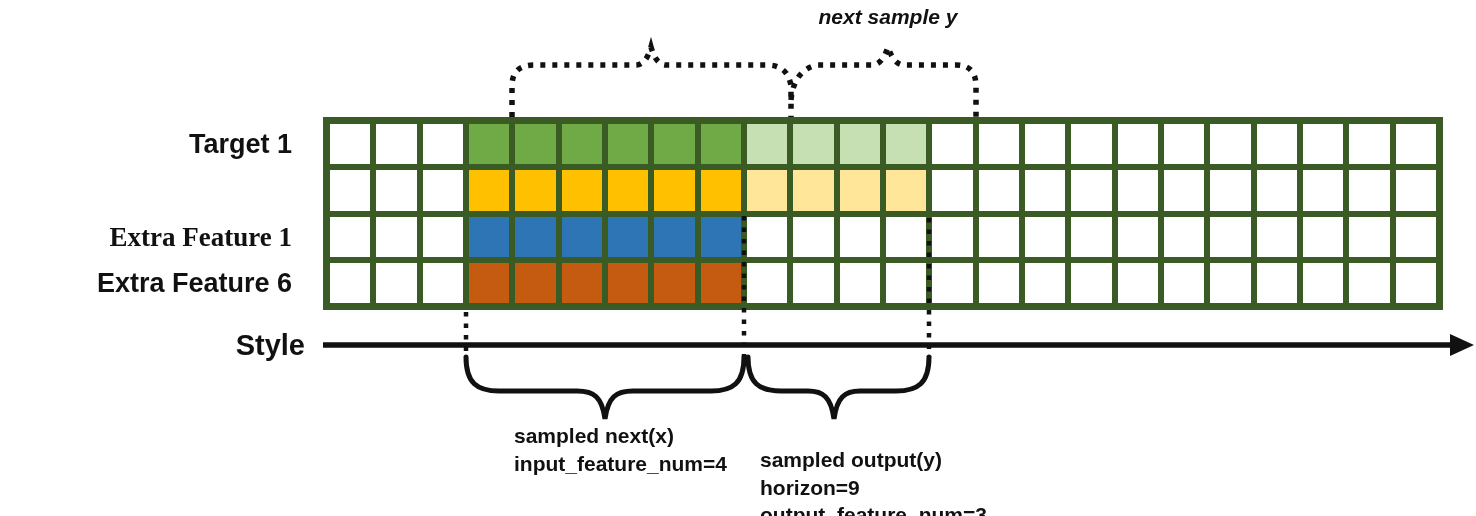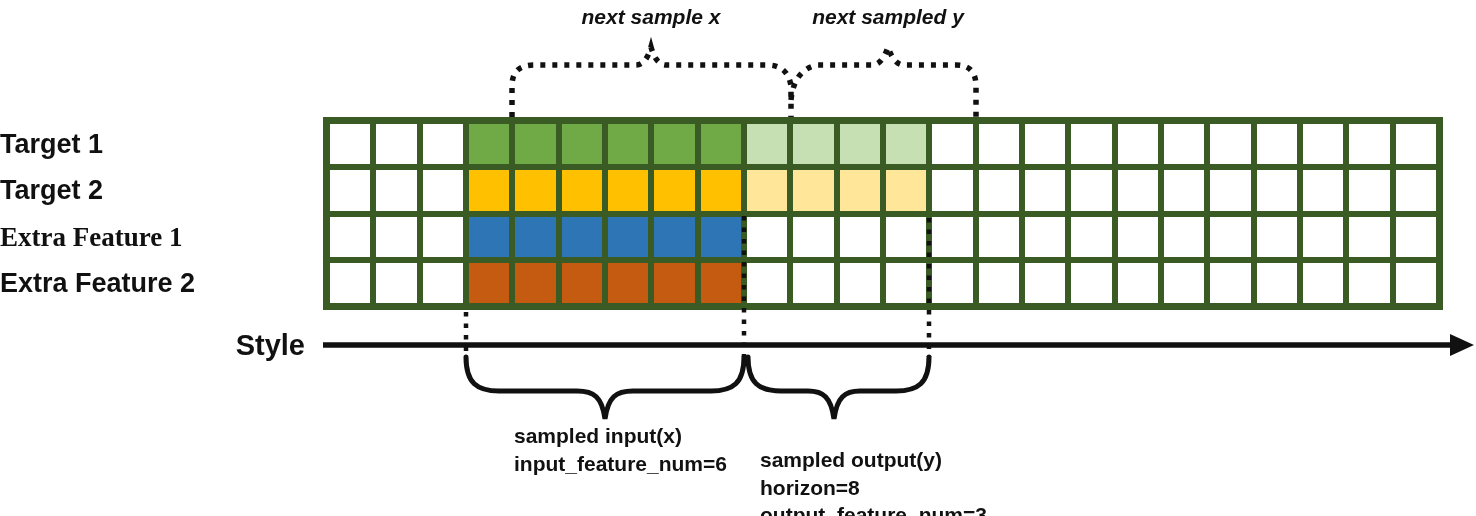--- a/index.html
+++ b/index.html
@@ -9,21 +9,21 @@
   }
   .title {
     position:absolute; left:8px; top:2px;
     font-size:29px; font-weight:bold; letter-spacing:-0.5px;
   }
   .top-label {
     position:absolute; top:5px; transform:translateX(-50%);
     font-size:21px; font-style:italic; font-weight:bold; white-space:nowrap;
   }
   .row-label {
-    position:absolute; left:0; width:292px; text-align:left;
+    position:absolute; left:0; width:292px; text-align:right;
     font-size:27px; font-weight:bold; line-height:32px; white-space:nowrap;
   }
   .sampling-grid {
     position:absolute; left:323px; top:117px; width:1120px; height:193px;
     box-sizing:border-box; padding:7px;
     display:grid; grid-template-columns:repeat(24,1fr); grid-template-rows:repeat(4,1fr);
     gap:6px;
   }
   .cell { width:100%; height:100%; }
   .time-label {
@@ -45,27 +45,25 @@
   .brace    { fill:none; stroke:#111; stroke-width:5; stroke-linecap:round; }
   .arrow-line { stroke:#111; stroke-width:5.5; }
   .arrow-head { fill:#111; }
 </style>
 </head>
 <body>
 
 <div class="canvas">
 
 
-  <div class="top-label" style="left:651px;">next sample x</div>
-  <div class="top-label" style="left:888px;">next sampled y</div>
+  <div class="top-label" style="left:888px;">next sample y</div>
 
   <div class="row-label" style="top:128px;">Target 1</div>
-  <div class="row-label" style="top:174px;">Target 2</div>
   <div class="row-label" style="top:221px;font-family:Liberation Serif, serif;">Extra Feature 1</div>
-  <div class="row-label" style="top:267px;">Extra Feature 2</div>
+  <div class="row-label" style="top:267px;">Extra Feature 6</div>
 
   <div class="sampling-grid" style="background: rgb(59, 91, 37);">
       <div class="cell" style="background: rgb(255, 255, 255);"></div>
       <div class="cell" style="background: rgb(255, 255, 255);"></div>
       <div class="cell" style="background: rgb(255, 255, 255);"></div>
       <div class="cell" style="background: rgb(111, 170, 70);"></div>
       <div class="cell" style="background: rgb(111, 170, 70);"></div>
       <div class="cell" style="background: rgb(111, 170, 70);"></div>
       <div class="cell" style="background: rgb(111, 170, 70);"></div>
       <div class="cell" style="background: rgb(111, 170, 70);"></div>
@@ -155,26 +153,26 @@
       <div class="cell" style="background: rgb(255, 255, 255);"></div>
       <div class="cell" style="background: rgb(255, 255, 255);"></div>
       <div class="cell" style="background: rgb(255, 255, 255);"></div>
       <div class="cell" style="background: rgb(255, 255, 255);"></div>
       <div class="cell" style="background: rgb(255, 255, 255);"></div>
     </div>
 
   <div class="time-label">Style</div>
 
   <div class="bottom-block input">
-    <div>sampled input(x)</div>
-    <div>input_feature_num=6</div>
+    <div>sampled next(x)</div>
+    <div>input_feature_num=4</div>
   </div>
   <div class="bottom-block output">
     <div>sampled output(y)</div>
-    <div>horizon=8</div>
+    <div>horizon=9</div>
     <div>output_feature_num=3</div>
   </div>
 
   <svg class="overlay" viewBox="0 0 1476 516">
 
     <path class="dotbrace" d="M 512 117 L 512 86 Q 512 65 534 65 L 636 65 Q 646 65 651 47 Q 656 65 666 65 L 769 65 Q 788 66 791 86 L 791 117"></path>
 
     <path class="dotbrace" d="M 791 100 Q 794 70 817 65 L 872 65 Q 882 65 888 47 Q 894 65 904 65 L 956 65 Q 976 65 976 86 L 976 117"></path>
 
     <line class="dotline" x1="466" y1="312" x2="466" y2="357"></line>

